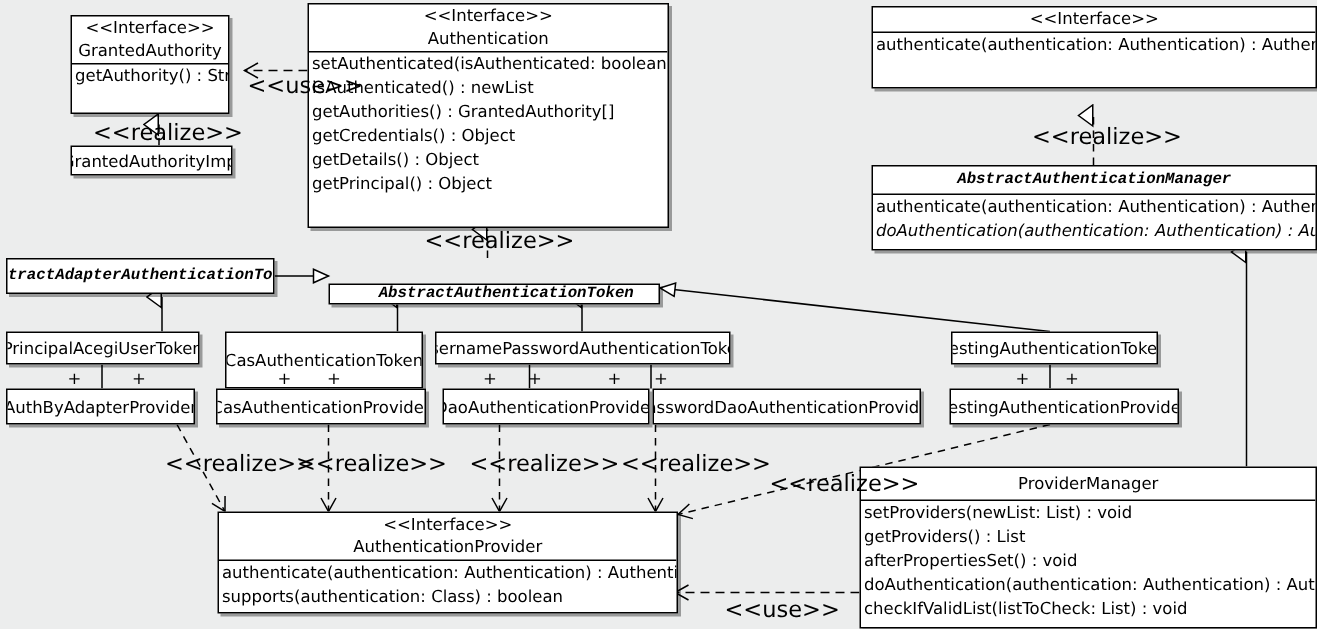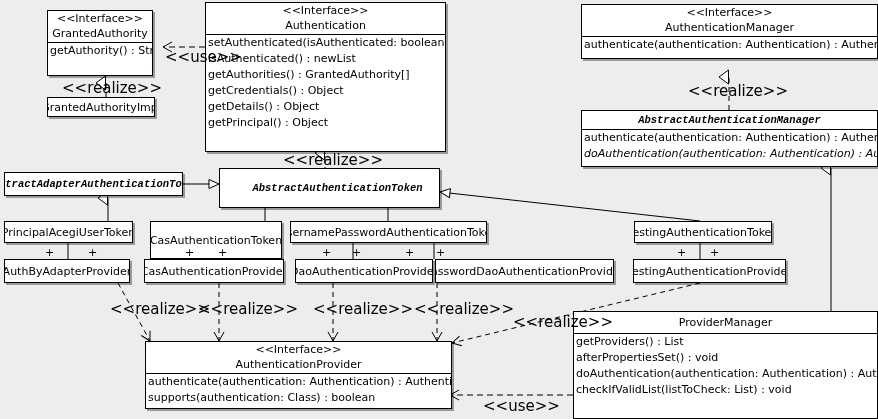--- a/index.html
+++ b/index.html
@@ -192,42 +192,41 @@
       <div class="op">getAuthorities() : GrantedAuthority[]</div>
       <div class="op">getCredentials() : Object</div>
       <div class="op">getDetails() : Object</div>
       <div class="op">getPrincipal() : Object</div>
     </div>
   </div>
 
   <div class="cls" style="left:581px;top:4px;width:297px;height:55px;">
     <div class="hdr">
       <div class="stereo">&lt;&lt;Interface&gt;&gt;</div>
-      <div class="cname">AuthenticationManager</div>
     </div>
     <div class="divider ops">
       <div class="op">authenticate(authentication: Authentication) : Authentication</div>
     </div>
   </div>
 
   <div class="cls" style="left:581px;top:110px;width:297px;height:57px;">
     <div class="hdr" style="padding-top:2px;">
       <div class="cname it">AbstractAuthenticationManager</div>
     </div>
     <div class="divider ops">
       <div class="op">authenticate(authentication: Authentication) : Authentication</div>
       <div class="op it">doAuthentication(authentication: Authentication) : Authentication</div>
     </div>
   </div>
 
   <div class="cls simple" style="left:4px;top:172px;width:179px;height:24px;">
     <span class="cname it">AbstractAdapterAuthenticationToken</span>
   </div>
 
-  <div class="cls simple" style="left:219px;top:168px;width:221px;height:40px;padding-left:16px;">
+  <div class="cls simple" style="left:219px;top:189px;width:221px;height:14px;padding-left:16px;">
     <span class="cname it">AbstractAuthenticationToken</span>
   </div>
 
   <div class="cls simple" style="left:4px;top:221px;width:129px;height:22px;">
     <span>PrincipalAcegiUserToken</span>
   </div>
 
   <div class="cls simple" style="left:150px;top:221px;width:132px;height:38px;">
     <span>CasAuthenticationToken</span>
   </div>
@@ -269,20 +268,21 @@
       <div class="op">authenticate(authentication: Authentication) : Authentication</div>
       <div class="op">supports(authentication: Class) : boolean</div>
     </div>
   </div>
 
   <div class="cls" style="left:573px;top:311px;width:305px;height:108px;">
     <div class="hdr" style="padding-top:3px;padding-bottom:3px;">
       <div class="cname">ProviderManager</div>
     </div>
     <div class="divider ops">
+      <div class="op">setProviders(newList: List) : void</div>
       <div class="op">getProviders() : List</div>
       <div class="op">afterPropertiesSet() : void</div>
       <div class="op">doAuthentication(authentication: Authentication) : Authentication</div>
       <div class="op">checkIfValidList(listToCheck: List) : void</div>
     </div>
   </div>
 
 </div>
 
 </body></html>

